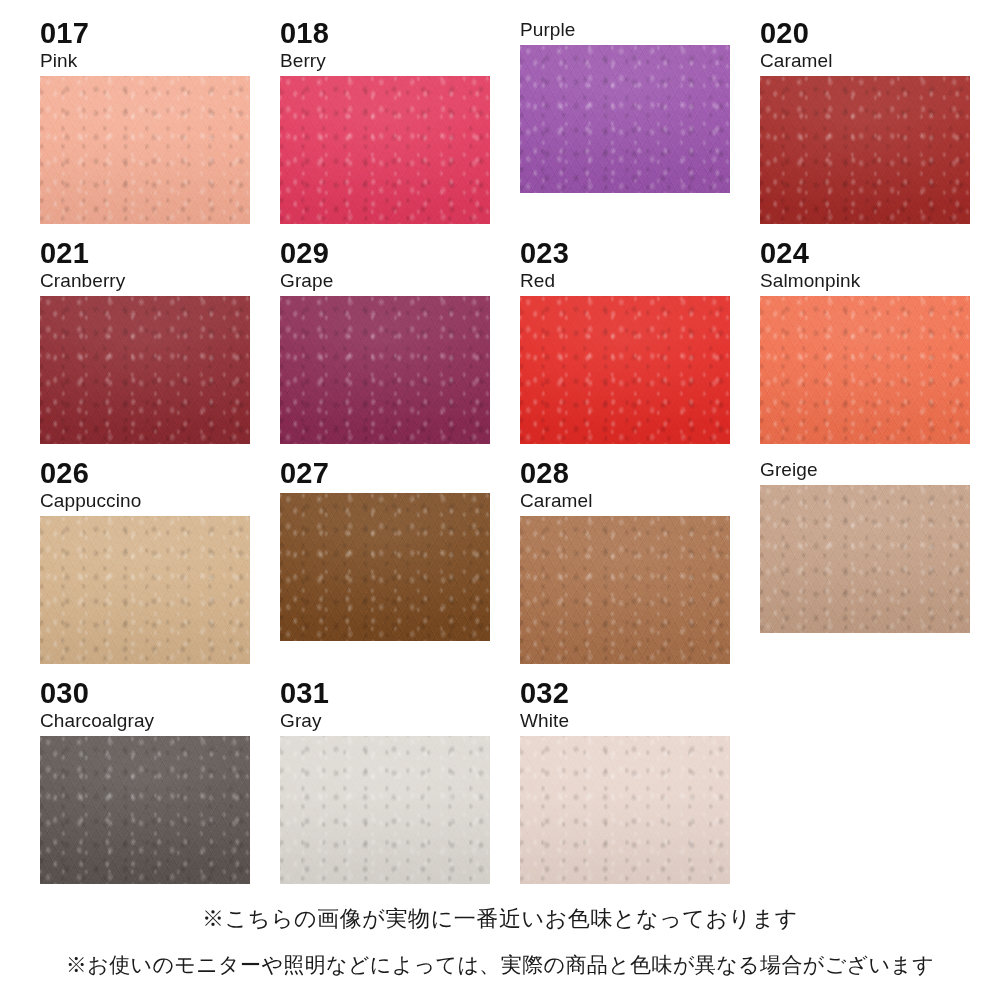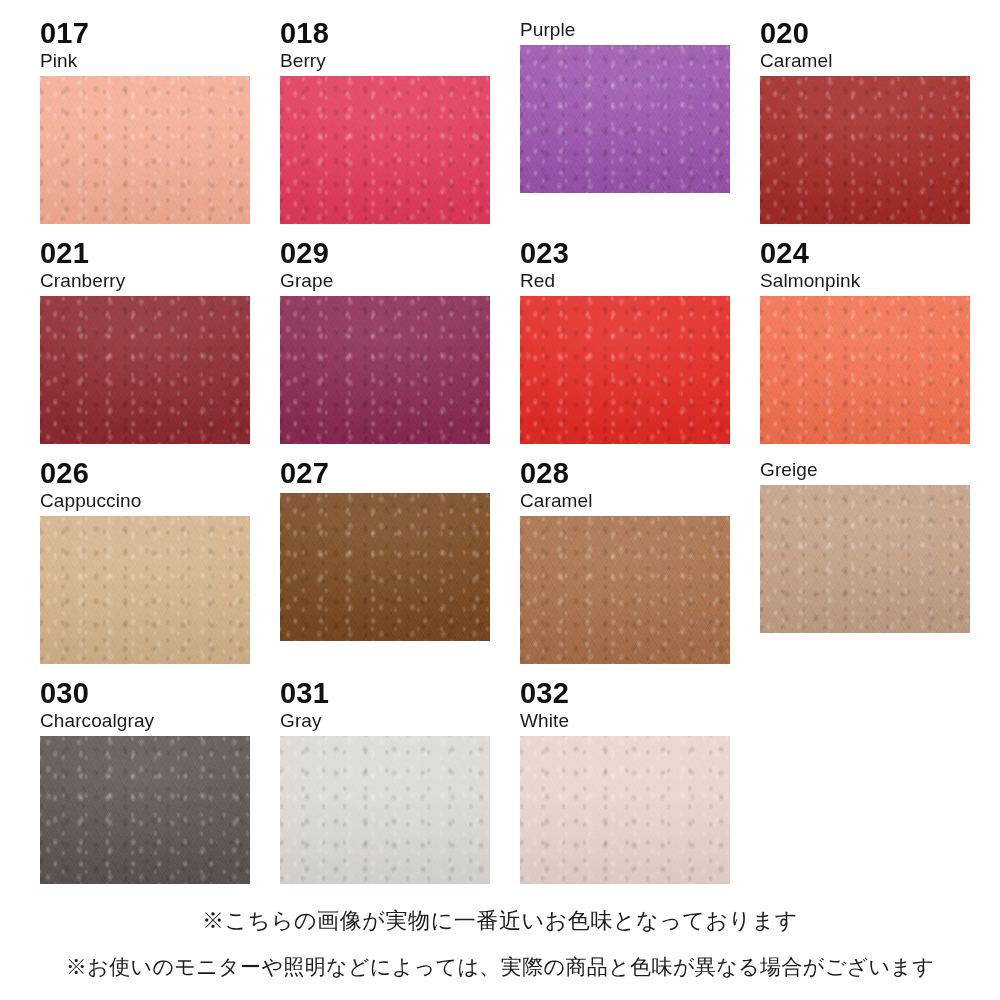--- a/index.html
+++ b/index.html
@@ -108,21 +108,21 @@
   
   #footnotes {
     position: absolute;
     left: 0;
     top: 898px;
     width: 1000px;
     text-align: center;
   }
 
   .footnote {
-    font-family: Liberation Serif, serif;
+    font-family: Liberation Mono, monospace;
     font-size: 22px;
     line-height: 46px;
     color: #1a1a1a;
     letter-spacing: 0.6px;
     white-space: nowrap;
   }
 
   .footnote.line2 {
     font-size: 21px;
     letter-spacing: 0.4px;

